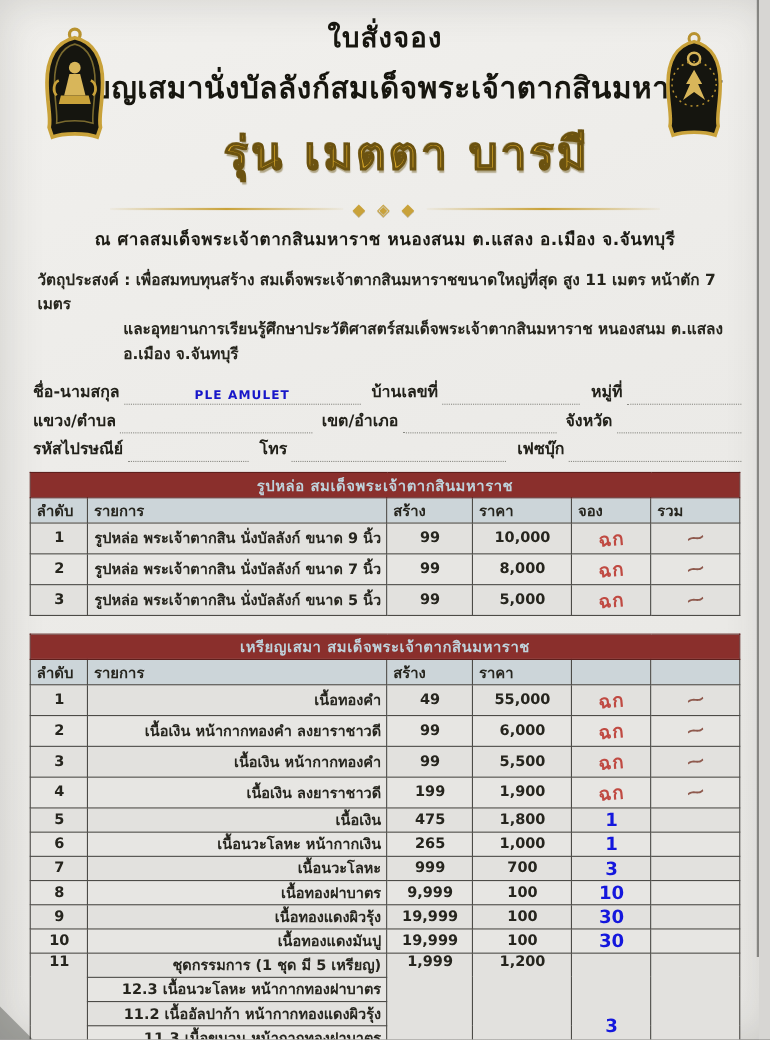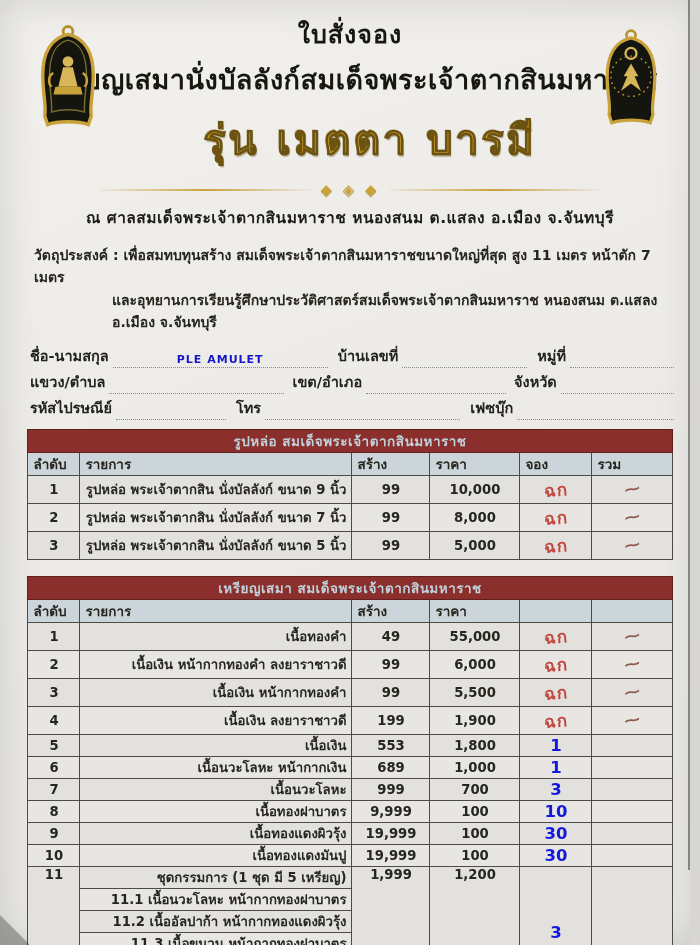--- a/index.html
+++ b/index.html
@@ -236,29 +236,29 @@
       <td class="c">4</td>
       <td class="item">เนื้อเงิน ลงยาราชาวดี</td>
       <td class="c">199</td>
       <td class="c">1,900</td>
       <td class="c"><span class="red-mark">ฉก</span></td>
       <td class="c"><span class="dash-mark">~</span></td>
     </tr>
     <tr class="r">
       <td class="c">5</td>
       <td class="item">เนื้อเงิน</td>
-      <td class="c">553</td>
+      <td class="c">475</td>
       <td class="c">1,800</td>
       <td class="c"><span class="blue-mark">1</span></td>
       <td class="c"></td>
     </tr>
     <tr class="r">
       <td class="c">6</td>
       <td class="item">เนื้อนวะโลหะ หน้ากากเงิน</td>
-      <td class="c">689</td>
+      <td class="c">265</td>
       <td class="c">1,000</td>
       <td class="c"><span class="blue-mark">1</span></td>
       <td class="c"></td>
     </tr>
     <tr class="r">
       <td class="c">7</td>
       <td class="item">เนื้อนวะโลหะ</td>
       <td class="c">999</td>
       <td class="c">700</td>
       <td class="c"><span class="blue-mark">3</span></td>
@@ -291,21 +291,21 @@
 
     <tr class="r">
       <td class="groupnum" rowspan="6">11</td>
       <td class="item">ชุดกรรมการ (1 ชุด มี 5 เหรียญ)</td>
       <td class="groupval" rowspan="6">1,999</td>
       <td class="groupval" rowspan="6">1,200</td>
       <td class="groupbook" rowspan="6"><span class="blue-mark">3</span></td>
       <td rowspan="6"></td>
     </tr>
     <tr class="r sub">
-          <td class="item">11.1 เนื้อนวะโลหะ หน้ากากทองฝาบาตร</td>
+          <td class="item">12.3 เนื้อนวะโลหะ หน้ากากทองฝาบาตร</td>
         </tr>
     <tr class="r sub">
           <td class="item">11.2 เนื้ออัลปาก้า หน้ากากทองแดงผิวรุ้ง</td>
         </tr>
     <tr class="r sub">
           <td class="item">11.3 เนื้อขนวน หน้ากากทองฝาบาตร</td>
         </tr>
     <tr class="r sub">
           <td class="item">15.4 เนื้อทองฝาบาตร หน้ากากทองแดงผิวรุ้ง</td>
         </tr>

